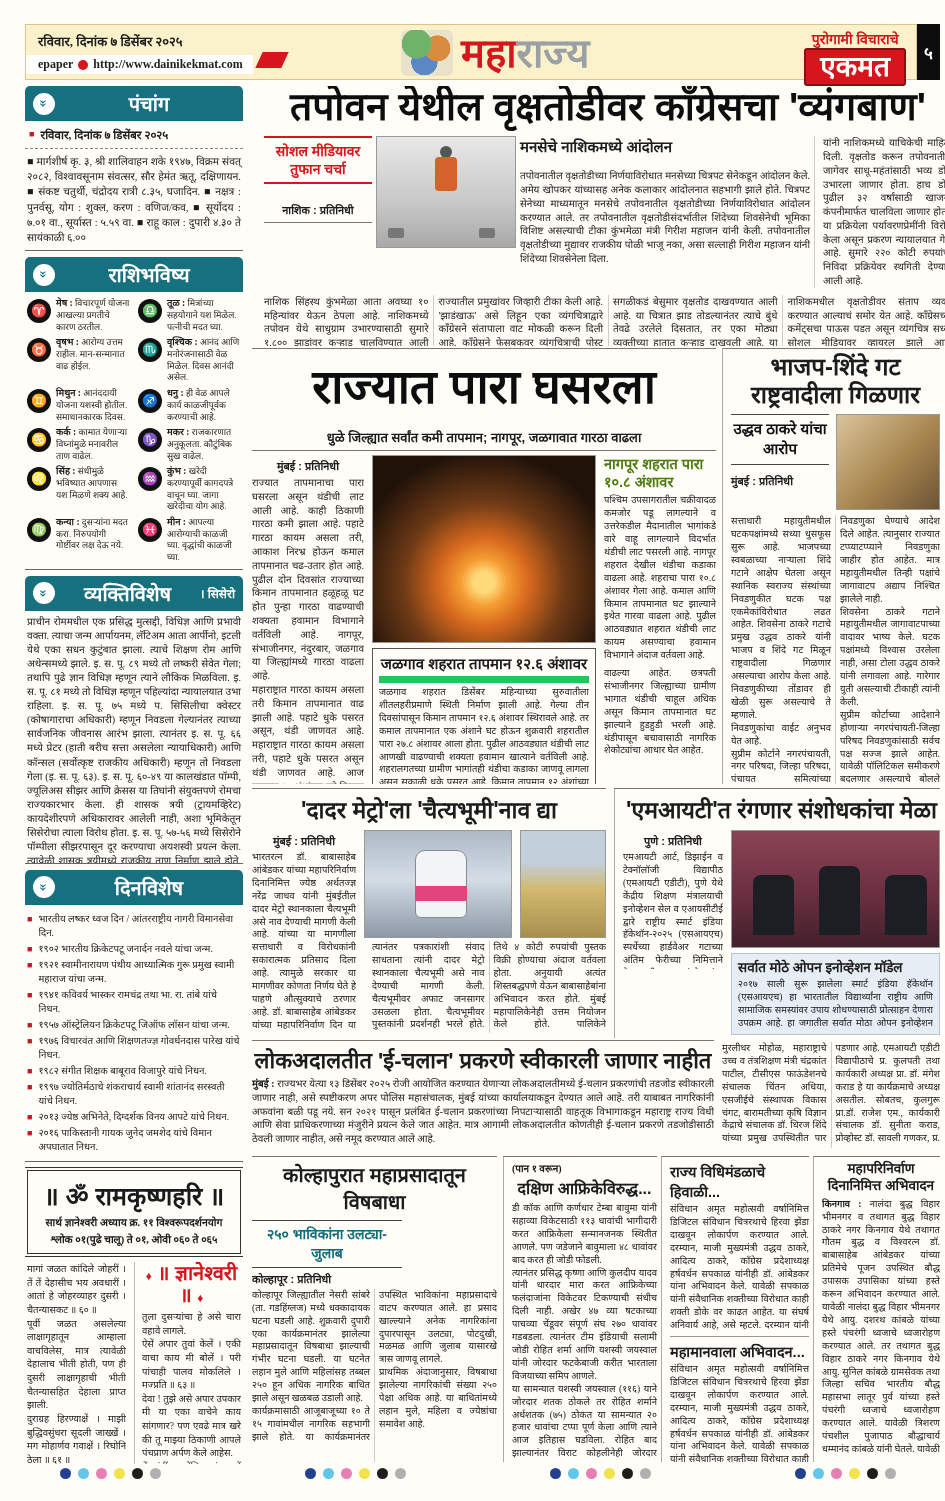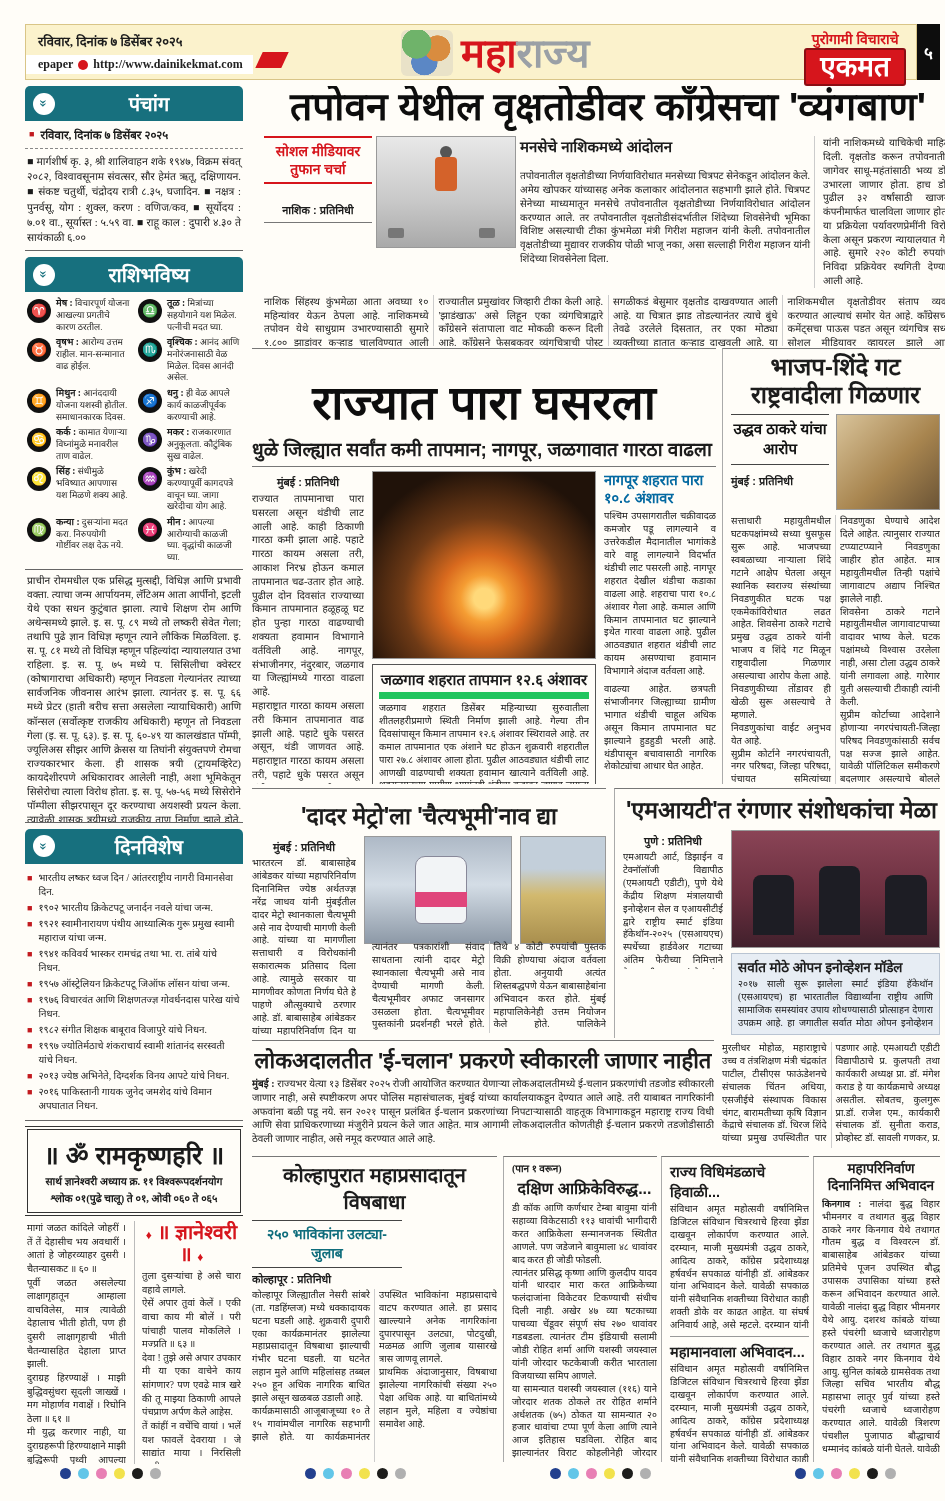--- a/index.html
+++ b/index.html
@@ -75,21 +75,21 @@
 .ph-uddhav{background:linear-gradient(135deg,#d9c49b,#a8854f 55%,#6b5436)}
 .ph-metro{background:linear-gradient(180deg,#aeb9c6,#d4dde6 45%,#8d99a7)}
 .trainface{position:absolute;left:34%;top:18%;width:36%;height:64%;background:#f2f4f6;border-radius:10px 10px 6px 6px;border:1px solid #889}
 .trainstripe{position:absolute;left:34%;top:52%;width:36%;height:14%;background:#e0457b}
 .ph-arch{background:linear-gradient(180deg,#c3cfda 0 30%,#d2b96e 55%,#a98f4e)}
 .ph-mit{background:linear-gradient(180deg,#8a4456,#6b2f3f 55%,#41202c)}
 .sil{position:absolute;bottom:10%;width:20%;height:52%;background:#1d1d24;border-radius:8px 8px 0 0}
 
 .jalbox{border:1px solid #555;padding:4px 6px;margin-top:5px}
 .jalbox h3{font-size:15px;font-weight:bold;text-align:center;border-bottom:7px solid #22c55e;padding-bottom:3px;margin-bottom:3px;font-family:"Liberation Sans",sans-serif}
-.nagbox h3{color:#0369a1;font-size:14.5px;font-weight:bold;line-height:1.25;font-family:"Liberation Sans",sans-serif;margin-bottom:3px}
+.nagbox h3{color:#4d7c0f;font-size:14.5px;font-weight:bold;line-height:1.25;font-family:"Liberation Sans",sans-serif;margin-bottom:3px}
 .mitbox{background:#e7edf4;border:1px solid #b9c4d2;padding:4px 6px;margin-top:5px}
 .mitbox h3{font-size:13.5px;font-weight:bold;margin-bottom:2px;font-family:"Liberation Sans",sans-serif}
 
 .dots{display:flex;gap:7px;align-items:center}
 .dot{width:11px;height:11px;border-radius:50%}
 .d1{background:#23408e}.d2{background:#62c6e8}.d3{background:#e87fb4}.d4{background:#f2e24c}.d5{background:#1d1d1b}.d6{background:#b0b0b0}
 h1,h2,h3{font-family:"Liberation Sans",sans-serif}
 </style>
 </head>
 <body>
@@ -180,20 +180,27 @@
     <div class="rz">
         <span class="zicon">♍</span>
         <p><b>कन्या :</b> <span>दुसऱ्यांना मदत करा. निरुपयोगी गोष्टींवर लक्ष देऊ नये.</span></p>
       </div>
     <div class="rz">
         <span class="zicon">♓</span>
         <p><b>मीन :</b> <span>आपल्या आरोग्याची काळजी घ्या. वृद्धांची काळजी घ्या.</span></p>
       </div>
   </div>
 
+  <div class="sec-head">
+    <span class="circ">
+        <span class="chev">»</span>
+      </span>
+    <span class="sec-title">व्यक्तिविशेष</span>
+    <span class="sec-sub">। सिसेरो</span>
+  </div>
   <div class="clip" style="height:253px;border-bottom:1px solid #666;padding:4px 2px">
     <p class="body-sm" style="font-size:10.2px">प्राचीन रोममधील एक प्रसिद्ध मुत्सद्दी, विधिज्ञ आणि प्रभावी वक्ता. त्याचा जन्म आर्पायनम, लॅटिअम आता आर्पीनो, इटली येथे एका सधन कुटुंबात झाला. त्याचे शिक्षण रोम आणि अथेन्समध्ये झाले. इ. स. पू. ८९ मध्ये तो लष्करी सेवेत गेला; तथापि पुढे ज्ञान विधिज्ञ म्हणून त्याने लौकिक मिळविला. इ. स. पू. ८१ मध्ये तो विधिज्ञ म्हणून पहिल्यांदा न्यायालयात उभा राहिला. इ. स. पू. ७५ मध्ये प. सिसिलीचा क्वेस्टर (कोषागाराचा अधिकारी) म्हणून निवडला गेल्यानंतर त्याच्या सार्वजनिक जीवनास आरंभ झाला. त्यानंतर इ. स. पू. ६६ मध्ये प्रेटर (हाती बरीच सत्ता असलेला न्यायाधिकारी) आणि कॉन्सल (सर्वोत्कृष्ट राजकीय अधिकारी) म्हणून तो निवडला गेला (इ. स. पू. ६३). इ. स. पू. ६०-४९ या कालखंडात पॉम्पी, ज्यूलिअस सीझर आणि क्रेसस या तिघांनी संयुक्तपणे रोमचा राज्यकारभार केला. ही शासक त्रयी (ट्रायमव्हिरेट) कायदेशीरपणे अधिकारावर आलेली नाही, अशा भूमिकेतून सिसेरोचा त्याला विरोध होता. इ. स. पू. ५७-५६ मध्ये सिसेरोने पॉम्पीला सीझरपासून दूर करण्याचा अयशस्वी प्रयत्न केला. त्यावेळी शासक त्रयीमध्ये राजकीय ताण निर्माण झाले होते. पण त्या तिघांनी आपसांत तडजोड केली. त्यानंतर जवळपास ४ वर्षे तो राजकारणाबाहेर होता. हा काळ त्याने मुख्यत: लेखनासाठी व्यतीत केला. इ. स. पू. ५० मध्ये तो रोमला परत आला, परंतु त्यावेळी पॉम्पी आणि सीझर यांच्यात यादवी युद्ध पेटले होते. ते थांबविणे आता त्याला शक्य नव्हते; पण तो पॉम्पीच्या बाजूला होता. या यादवी युद्धात सीझर विजयी झाला; पुढे सीझरचा खून झाला. त्याने त्या कृत्याची प्रशंसा केली. नंतर त्याने रोममध्ये जाऊन अँटनीविरुद्ध १४ भाषणे दिली. फिलिपिक ओरेशन्स या नावाने ती प्रसिद्ध आहेत.</p>
   </div>
 
   <div class="sec-head">
     <span class="circ">
         <span class="chev">»</span>
       </span>
     <span class="sec-title">दिनविशेष</span>
   </div>
@@ -289,23 +296,23 @@
     </div>
     <div style="flex:0 0 138px;border-left:1px solid #ccc;padding-left:8px" class="clip">
       <p class="body-sm">यांनी नाशिकमध्ये याचिकेची माहिती दिली. वृक्षतोड करून तपोवनातील जागेवर साधू-महंतांसाठी भव्य डोम उभारला जाणार होता. हाच डोम पुढील ३२ वर्षांसाठी खाजगी कंपनीमार्फत चालविला जाणार होता. या प्रक्रियेला पर्यावरणप्रेमींनी विरोध केला असून प्रकरण न्यायालयात गेले आहे. सुमारे २२० कोटी रुपयांचा निविदा प्रक्रियेवर स्थगिती देण्यात आली आहे.</p>
     </div>
   </div>
   <div class="cols4 clip" style="margin-top:7px;height:118px">
     <p class="body-sm">नाशिक सिंहस्थ कुंभमेळा आता अवघ्या १० महिन्यांवर येऊन ठेपला आहे. नाशिकमध्ये तपोवन येथे साधुग्राम उभारण्यासाठी सुमारे १,८०० झाडांवर कुऱ्हाड चालविण्यात आली असून आणखी वृक्षतोड होणार आहे. वृक्षतोडीला स्थानिकांसह विविध पक्षांनी विरोध सुरू केला आहे. या मुद्यावरून काँग्रेसने राज्यातील प्रमुखांवर जिव्हारी टीका केली आहे. 'झाडंखाऊ' असे लिहून एका व्यंगचित्राद्वारे काँग्रेसने संतापाला वाट मोकळी करून दिली आहे. काँग्रेसने फेसबुकवर व्यंगचित्राची पोस्ट लिहिली आहे, त्याची सध्या मोठी चर्चा सुरू आहे. राष्ट्रीय काँग्रेसने हे व्यंगचित्र त्यांच्या फेसबुक पेजवर पोस्ट केले आहे. या पोस्टमध्ये सगळीकडं बेसुमार वृक्षतोड दाखवण्यात आली आहे. या चित्रात झाड तोडल्यानंतर त्याचे बुंधे तेवढे उरलेले दिसतात, तर एका मोठ्या व्यक्तीच्या हातात कुऱ्हाड दाखवली आहे. या व्यक्तीचा चेहरा काँग्रेसने दाखवलेला नाही. या चित्राच्या वरील भागात 'झाडखाऊ' असे लिहिण्यात आले आहे. या व्यंगचित्रातून नाशिकमधील वृक्षतोडीवर संताप व्यक्त करण्यात आल्याचं समोर येत आहे. काँग्रेसच्या कमेंट्सचा पाऊस पडत असून व्यंगचित्र सध्या सोशल मीडियावर व्हायरल झाले आहे. तपोवनातील झाडांवर होणाऱ्या प्रदर्शन केंद्राच्या प्रक्रियेला अखेर स्थगिती देण्यात आली, मंत्री गिरीश महाजन यांनी याबाबत माहिती दिली.</p>
   </div>
 </article>
 
-<article class="abs clip rule" style="left:252px;top:348px;width:464px;height:436px;padding-top:20px">
+<article class="abs clip rule" style="left:252px;top:348px;width:464px;height:436px;padding-top:4px">
   <h1 class="h-xxl" style="font-size:47px">राज्यात पारा घसरला</h1>
-  <h2 style="font-size:19px;margin:3px 0 4px">धुळे जिल्ह्यात सर्वांत कमी तापमान; नागपूर, जळगावात गारठा वाढला</h2>
+  <h2 style="font-size:13px;text-align:center;margin:11px 0 4px">धुळे जिल्ह्यात सर्वांत कमी तापमान; नागपूर, जळगावात गारठा वाढला</h2>
   <div class="rule"></div>
   <div style="display:flex;gap:8px;margin-top:4px">
     <div style="flex:0 0 112px" class="clip">
       <div class="byline">मुंबई : प्रतिनिधी</div>
       <p class="body-sm prelines">राज्यात तापमानाचा पारा घसरला असून थंडीची लाट आली आहे. काही ठिकाणी गारठा कमी झाला आहे. पहाटे गारठा कायम असला तरी, आकाश निरभ्र होऊन कमाल तापमानात चढ-उतार होत आहे. पुढील दोन दिवसांत राज्याच्या किमान तापमानात हळूहळू घट होत पुन्हा गारठा वाढण्याची शक्यता हवामान विभागाने वर्तविली आहे. नागपूर, संभाजीनगर, नंदुरबार, जळगाव या जिल्ह्यांमध्ये गारठा वाढला आहे.
 महाराष्ट्रात गारठा कायम असला तरी किमान तापमानात वाढ झाली आहे. पहाटे धुके पसरत असून, थंडी जाणवत आहे. महाराष्ट्रात गारठा कायम असला तरी, पहाटे धुके पसरत असून थंडी जाणवत आहे. आज राज्यात १० अंशांच्या पुढे किमान तापमान नोंदले गेले आहे. आज राज्यातील किमान तापमान थंडीने व्यापले असून कमीत कमी नोंद धुळे जिल्ह्यात झाली आहे.</p>
     </div>
     <div style="flex:1">
       <div class="ph ph-fire" style="height:188px"></div>
       <div class="jalbox">
@@ -332,21 +339,21 @@
   </div>
   <div class="cols2 clip" style="margin-top:5px;height:272px">
     <p class="body-xs">सत्ताधारी महायुतीमधील घटकपक्षांमध्ये सध्या धुसफूस सुरू आहे. भाजपच्या स्वबळाच्या नाऱ्याला शिंदे गटाने आक्षेप घेतला असून स्थानिक स्वराज्य संस्थांच्या निवडणुकीत घटक पक्ष एकमेकांविरोधात लढत आहेत. शिवसेना ठाकरे गटाचे प्रमुख उद्धव ठाकरे यांनी भाजप व शिंदे गट मिळून राष्ट्रवादीला गिळणार असल्याचा आरोप केला आहे. निवडणुकीच्या तोंडावर ही खेळी सुरू असल्याचे ते म्हणाले.</p>
     <p class="body-xs prelines">निवडणुकांचा वाईट अनुभव येत आहे.
 सुप्रीम कोर्टाने नगरपंचायती, नगर परिषदा, जिल्हा परिषदा, पंचायत समित्यांच्या निवडणुका घेण्याचे आदेश दिले आहेत. त्यानुसार राज्यात टप्प्याटप्प्याने निवडणुका जाहीर होत आहेत. मात्र महायुतीमधील तिन्ही पक्षांचे जागावाटप अद्याप निश्चित झालेले नाही.</p>
     <p class="body-xs">शिवसेना ठाकरे गटाने महायुतीमधील जागावाटपाच्या वादावर भाष्य केले. घटक पक्षांमध्ये विश्वास उरलेला नाही, असा टोला उद्धव ठाकरे यांनी लगावला आहे. गारेगार युती असल्याची टीकाही त्यांनी केली.</p>
     <p class="body-xs">सुप्रीम कोर्टाच्या आदेशाने होणाऱ्या नगरपंचायती-जिल्हा परिषद निवडणुकांसाठी सर्वच पक्ष सज्ज झाले आहेत. यावेळी पॉलिटिकल समीकरणे बदलणार असल्याचे बोलले जात आहे. सुप्रीमने दिलेल्या मुदतीत प्रक्रिया पूर्ण करण्याचे आव्हान राज्य निवडणूक आयोगापुढे आहे.</p>
   </div>
 </article>
 
-<article class="abs clip rule" style="left:252px;top:788px;width:354px;height:248px;padding-top:10px">
+<article class="abs clip rule" style="left:252px;top:788px;width:354px;height:248px;padding-top:4px">
   <h1 style="font-size:23px;text-align:center">'दादर मेट्रो'ला 'चैत्यभूमी'नाव द्या</h1>
   <div style="display:flex;gap:8px;margin-top:5px">
     <div style="flex:0 0 104px" class="clip">
       <div class="byline">मुंबई : प्रतिनिधी</div>
       <p class="body-xs clip" style="height:178px">भारतरत्न डॉ. बाबासाहेब आंबेडकर यांच्या महापरिनिर्वाण दिनानिमित्त ज्येष्ठ अर्थतज्ज्ञ नरेंद्र जाधव यांनी मुंबईतील दादर मेट्रो स्थानकाला चैत्यभूमी असे नाव देण्याची मागणी केली आहे. यांच्या या मागणीला सत्ताधारी व विरोधकांनी सकारात्मक प्रतिसाद दिला आहे. त्यामुळे सरकार या मागणीवर कोणता निर्णय घेते हे पाहणे औत्सुक्याचे ठरणार आहे. डॉ. बाबासाहेब आंबेडकर यांच्या महापरिनिर्वाण दिन या निमित्ताने दादरच्या चैत्यभूमीवर मोठा जनसागर उसळला आहे. अर्थतज्ज्ञ नरेंद्र जाधव यांनी चैत्यभूमीवर जाऊन बाबासाहेबांना अभिवादन केले.</p>
     </div>
     <div class="ph ph-metro" style="flex:0 0 148px;height:108px">
       <span class="trainface"></span>
       <span class="trainstripe"></span>
     </div>

